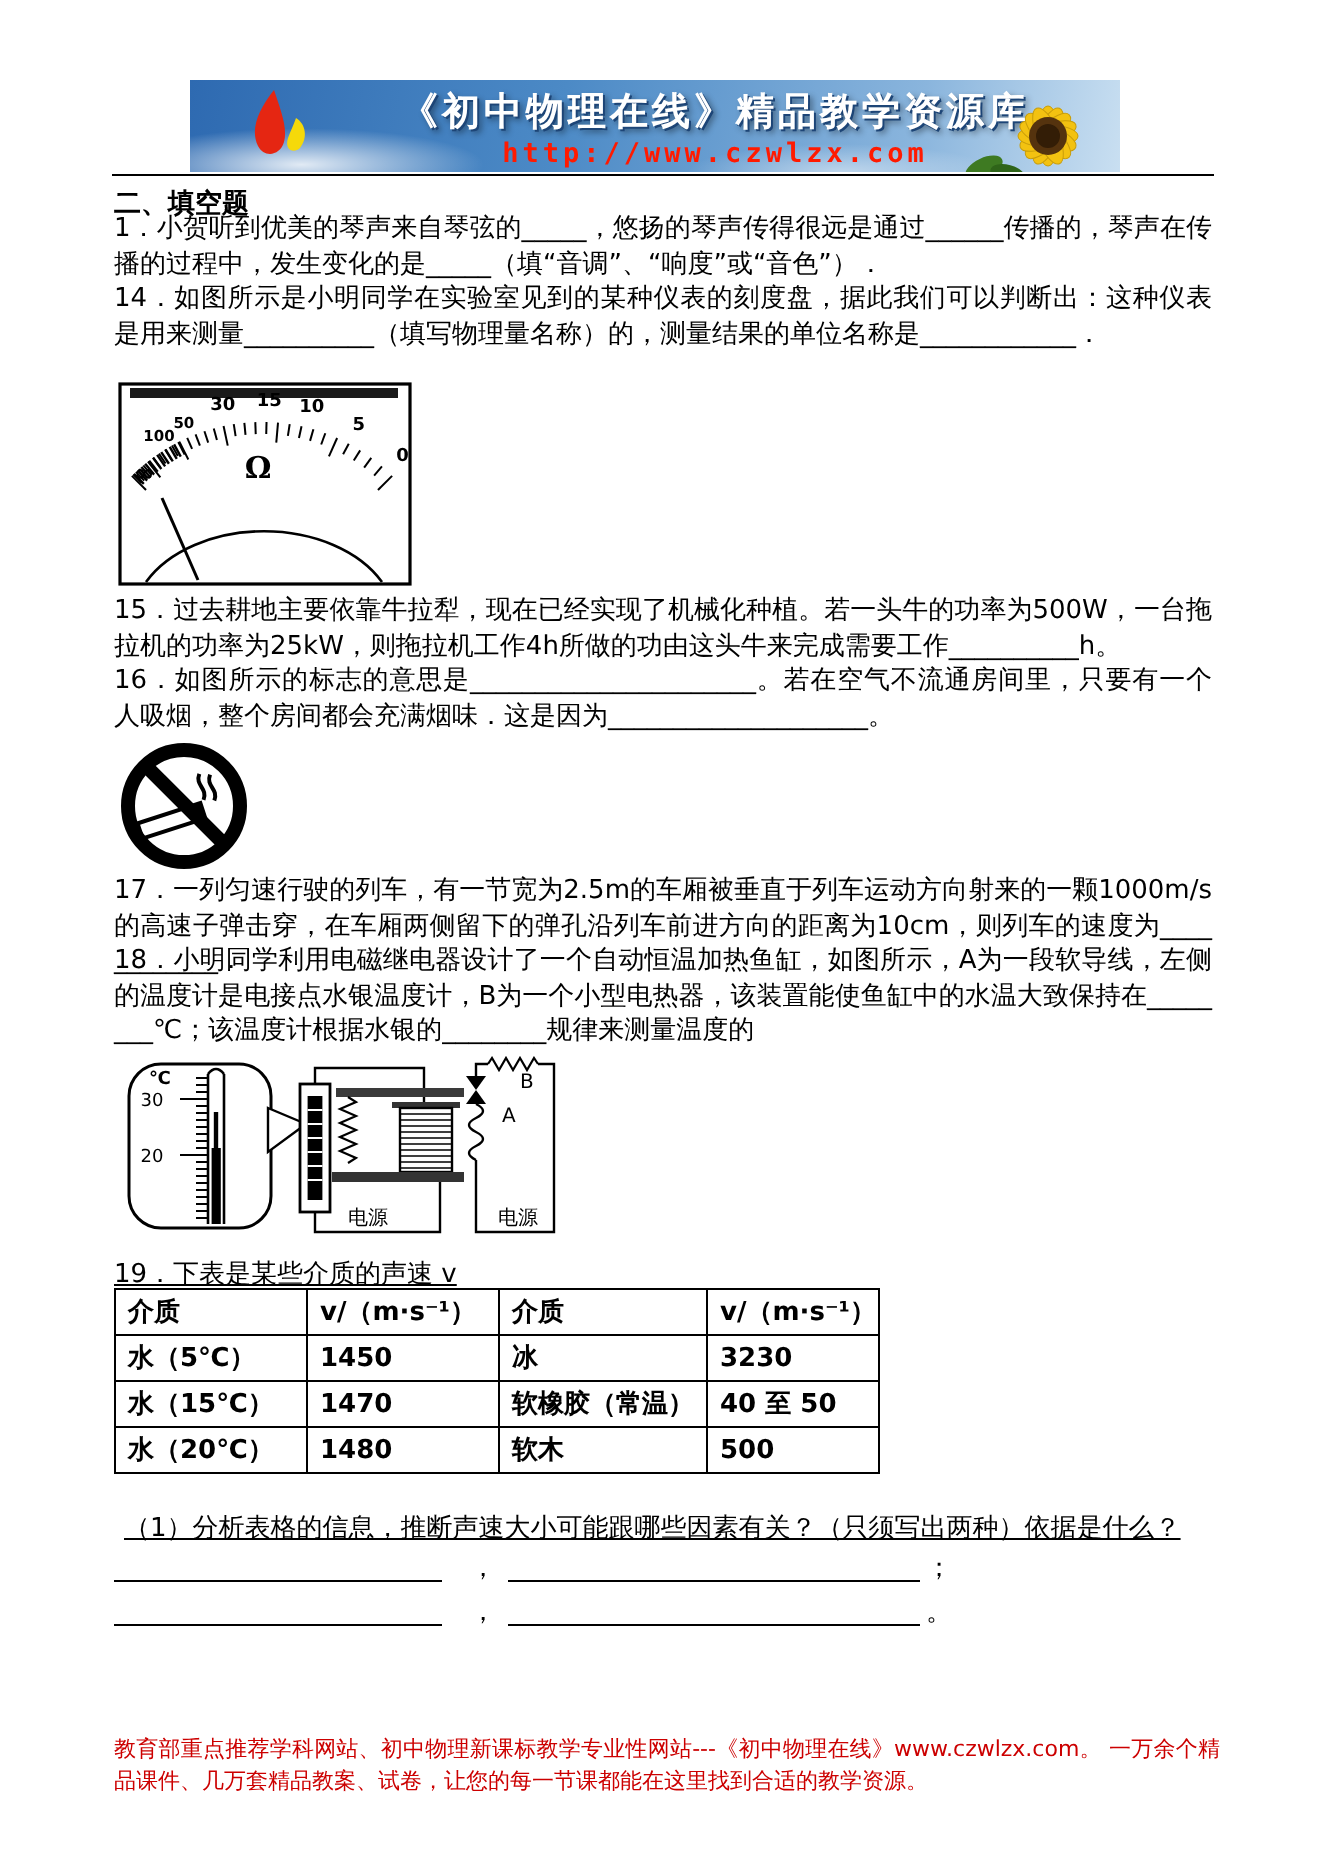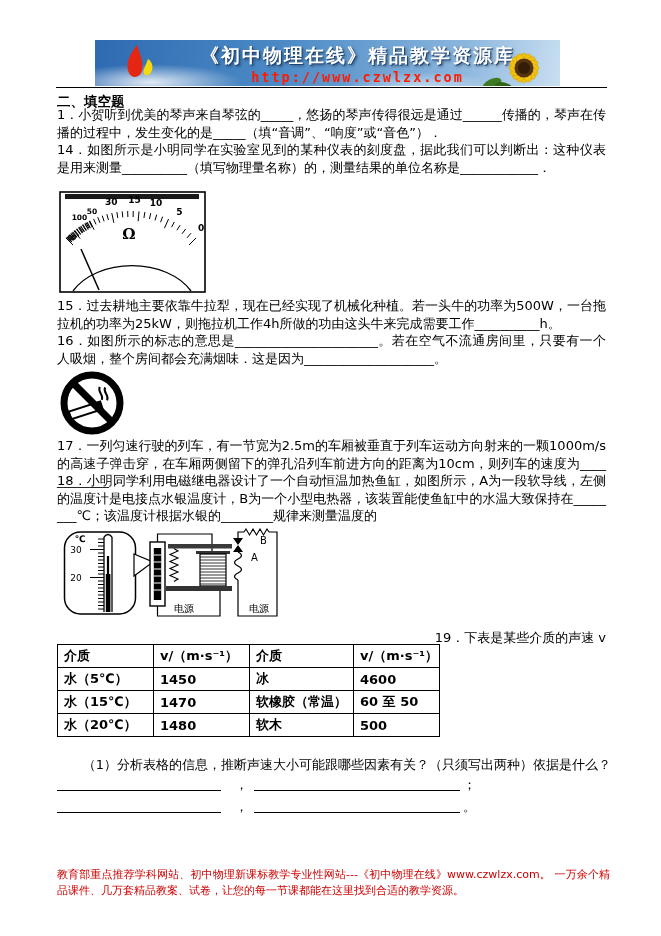--- a/index.html
+++ b/index.html
@@ -20,21 +20,21 @@
           letter-spacing:2px;font-family:"DejaVu Serif","Liberation Serif",serif;
           text-shadow:1px 1px 0 #1d4577,2px 2px 3px rgba(0,0,0,.45);}
   .banner-url{text-align:center;color:#ff1a00;font-weight:bold;font-size:13.5px;letter-spacing:2px;
           font-family:"DejaVu Sans Mono","Liberation Mono",monospace;}
 
   .rule{position:absolute;left:56px;top:87px;width:551px;border-top:1.6px solid #000;}
   .sec-title{position:absolute;left:57px;top:93px;font-size:13.5px;font-weight:bold;}
 
   .q{position:absolute;left:57px;width:549px;margin:0;font-size:13px;line-height:17.5px;
      text-align:justify;word-break:break-all;}
-  .oneline{text-align:right;}
+  .oneline{text-align:left;text-decoration:underline;}
 
   .ohm-wrap{position:absolute;left:59px;top:191px;}
   .nosmoke{position:absolute;left:57px;top:367px;}
   .relay-wrap{position:absolute;left:62px;top:528px;}
 
   table.sound{position:absolute;left:57px;top:644px;border-collapse:collapse;table-layout:fixed;
      width:382px;font-size:13px;}
   table.sound th,table.sound td{border:1px solid #000;font-weight:bold;text-align:left;
      padding:2px 6px;height:17px;overflow:hidden;white-space:nowrap;}
 
@@ -226,27 +226,27 @@
           <th>v/（m·s⁻¹）</th>
           <th>介质</th>
           <th>v/（m·s⁻¹）</th>
         </tr>
     </thead>
     <tbody>
         <tr>
           <td>水（5℃）</td>
           <td>1450</td>
           <td>冰</td>
-          <td>4600</td>
+          <td>3230</td>
         </tr>
         <tr>
           <td>水（15℃）</td>
           <td>1470</td>
           <td>软橡胶（常温）</td>
-          <td>60 至 50</td>
+          <td>40 至 50</td>
         </tr>
         <tr>
           <td>水（20℃）</td>
           <td>1480</td>
           <td>软木</td>
           <td>500</td>
         </tr>
       </tbody>
   </table>
 

